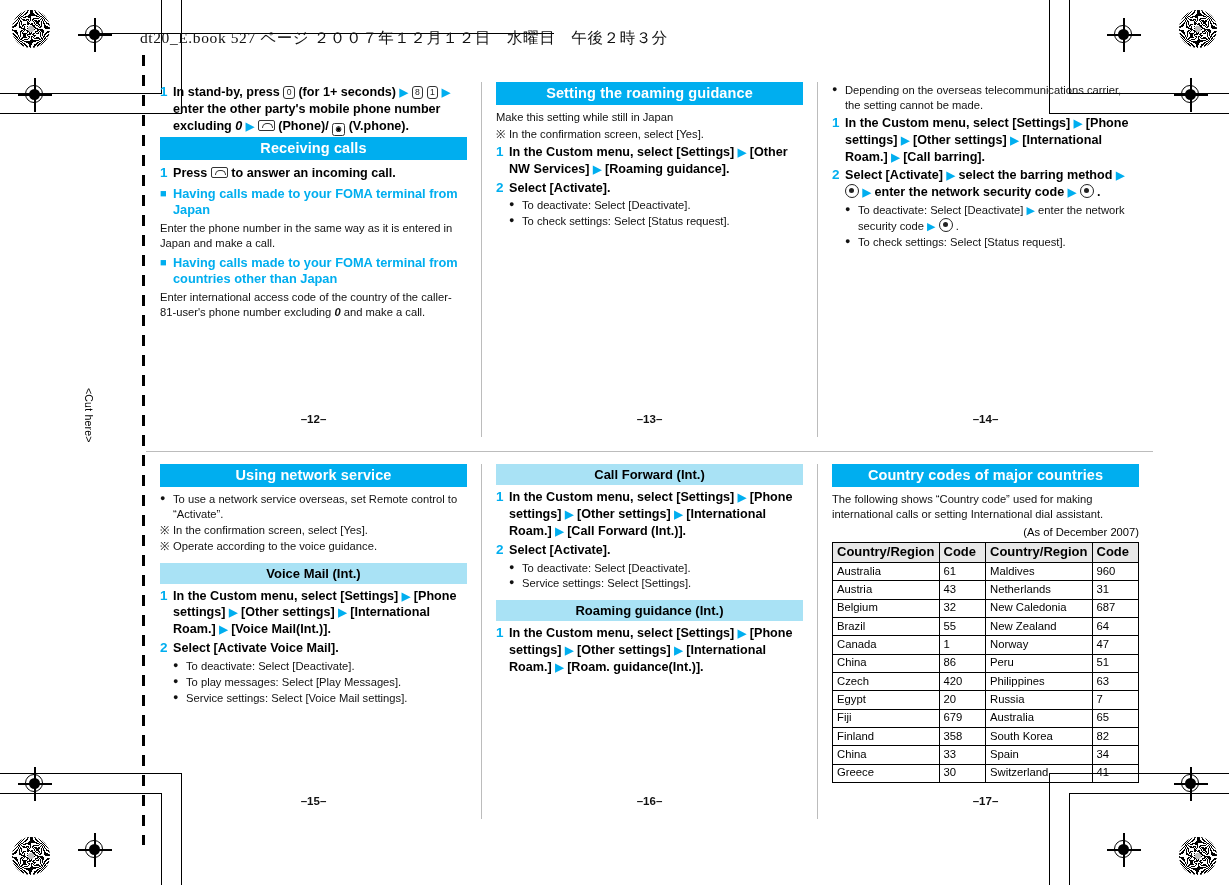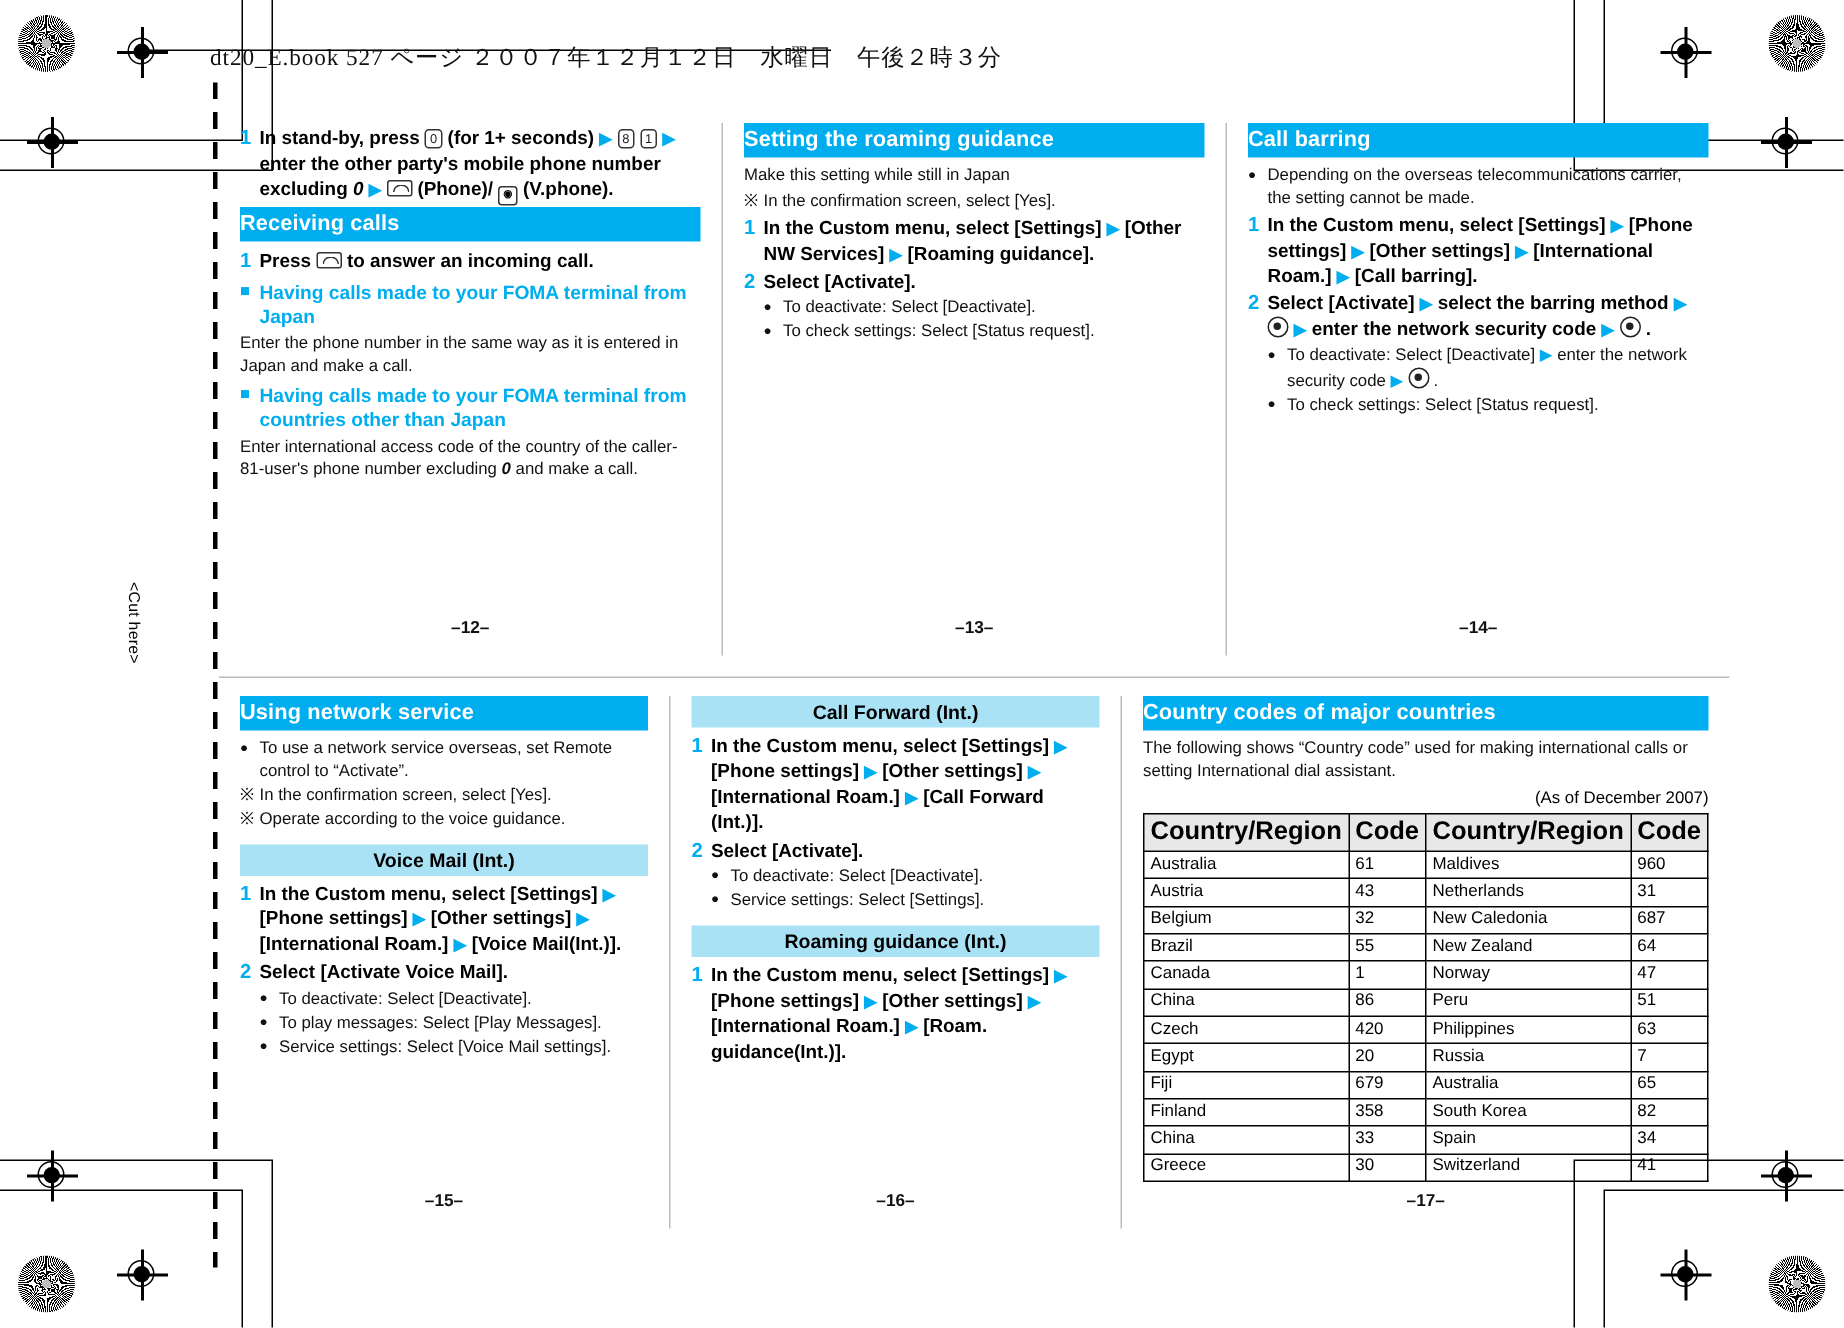--- a/index.html
+++ b/index.html
@@ -140,21 +140,21 @@
     font-weight: bold;
     color: #111;
   }
 
   
   .sec-head {
     background: #00aeef;
     color: #ffffff;
     font-size: 14.5px;
     font-weight: bold;
-    text-align: left;
+    text-align: center;
     padding: 3px 0 4px 0;
     margin: 0 0 5px 0;
     letter-spacing: 0.1px;
   }
   .sub-head {
     background: #a9e2f5;
     color: #000000;
     font-size: 13px;
     font-weight: bold;
     text-align: center;
@@ -296,21 +296,21 @@
   table.cc th, table.cc td {
     border: 1px solid #000;
     padding: 1.6px 4px 2.2px 4px;
     text-align: left;
     font-weight: normal;
     line-height: 1.2;
   }
   table.cc th {
     background: #e8e8e8;
     font-weight: bold;
-    font-size: 17px;
+    font-size: 13px;
   }
   table.cc td.name { width: 31%; }
   table.cc td.code { width: 19%; }
 </style>
 </head>
 <body>
 
 <div class="corner-box" style="left:-30px; top:-30px; width:210px; height:142px;"></div>
 <div class="corner-box" style="left:-30px; top:-30px; width:190px; height:122px;"></div>
 <div class="starburst" style="left:12px; top:10px;"></div>
@@ -426,21 +426,20 @@
             <span class="tx">To deactivate: Select [Deactivate].</span>
           </div>
           <div class="note-row">
             <span class="mk dot">●</span>
             <span class="tx">To check settings: Select [Status request].</span>
           </div>
         </div>
         <div class="page-num">–13–</div>
       </div>
       <div class="page-col">
-        <div class="sec-head">Call barring</div>
         <div class="note-row">
           <span class="mk dot">●</span>
           <span class="tx">Depending on the overseas telecommunications carrier, the setting cannot be made.</span>
         </div>
         <div class="step">
           <span class="num">1</span>
           <span class="body"><span>In the Custom menu, select [Settings]</span> <span class="arrow">▶</span> <span> [Phone settings]</span> <span class="arrow">▶</span> <span> [Other settings]</span> <span class="arrow">▶</span> <span> [International Roam.]</span> <span class="arrow">▶</span> <span> [Call barring].</span> </span>
         </div>
         <div class="step">
           <span class="num">2</span>

